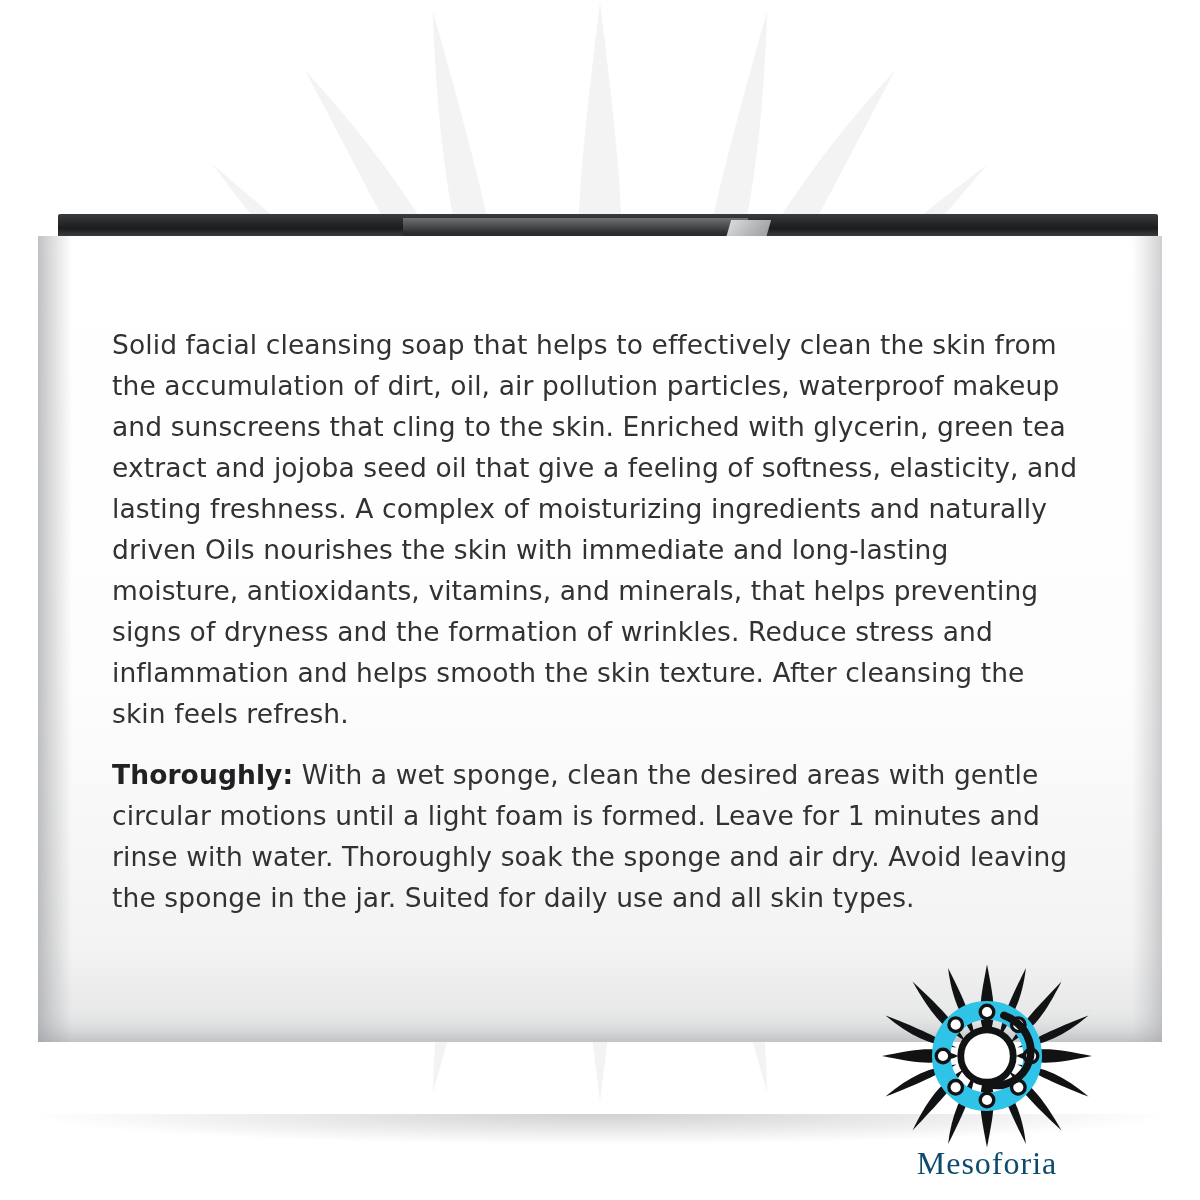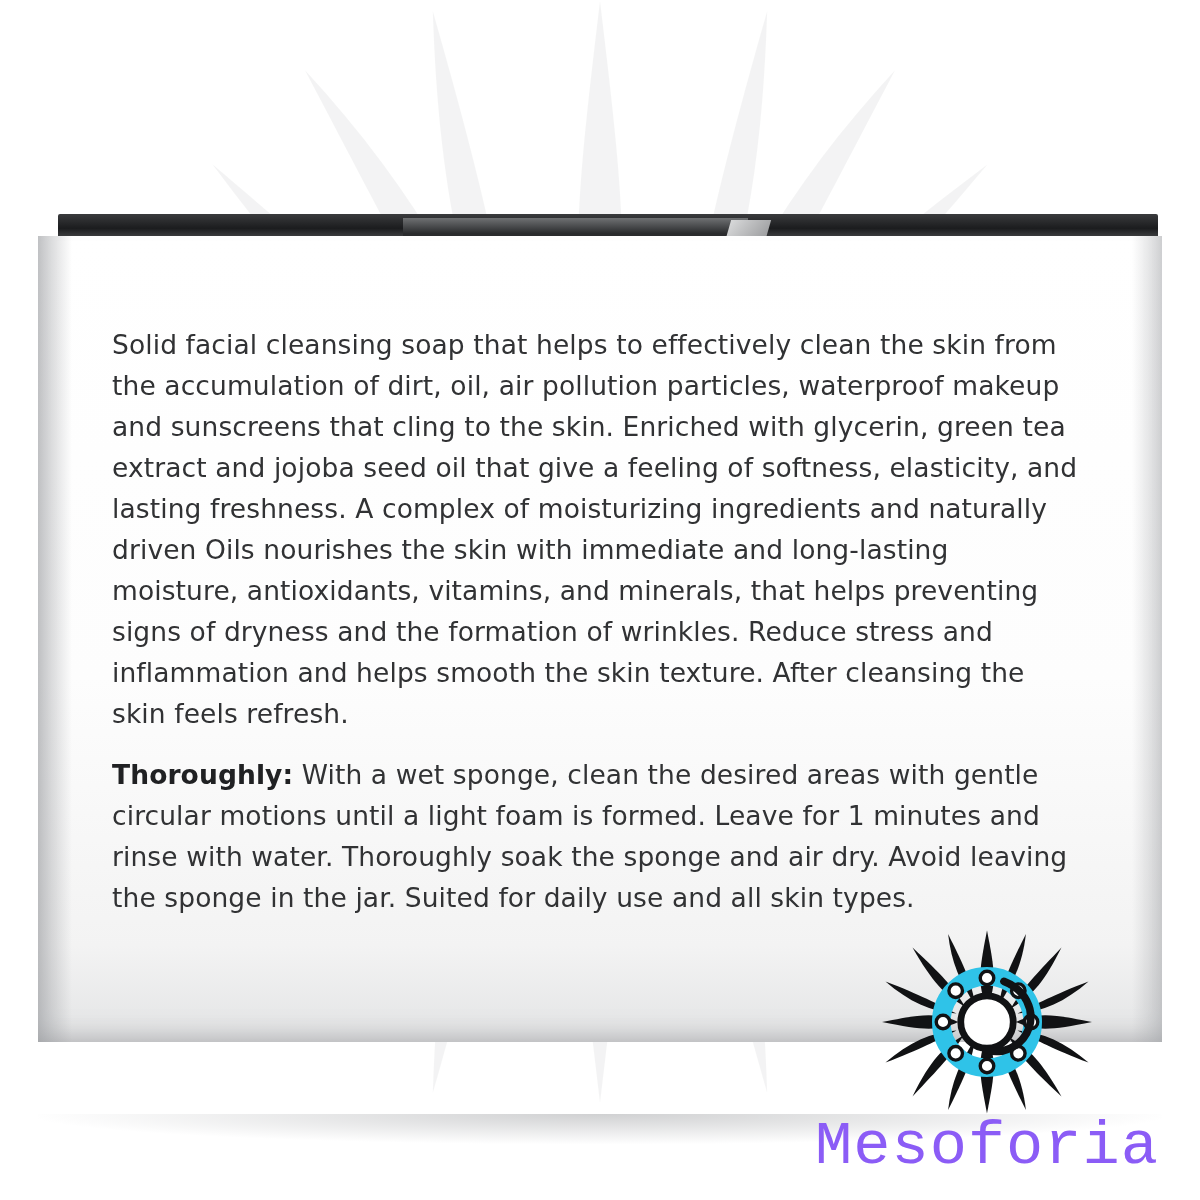--- a/index.html
+++ b/index.html
@@ -148,24 +148,24 @@
     width: 370px;
     text-align: center;
   }
   .logo-emblem {
     width: 220px;
     height: 190px;
     margin: 0 auto;
     display: block;
   }
   .logo-word {
-    font-family: Liberation Mono, monospace;
-    font-size: 62px;
+    font-family: Liberation Serif, serif;
+    font-size: 32px;
     letter-spacing: 1px;
-    color: #8b5cf6;
+    color: #0c4a6e;
     margin-top: -6px;
   }
   .logo-sub {
     font-family: "DejaVu Serif", serif;
     font-size: 15px;
     letter-spacing: 0.6px;
     color: #3a3b3d;
     margin-top: 2px;
   }
 </style>

